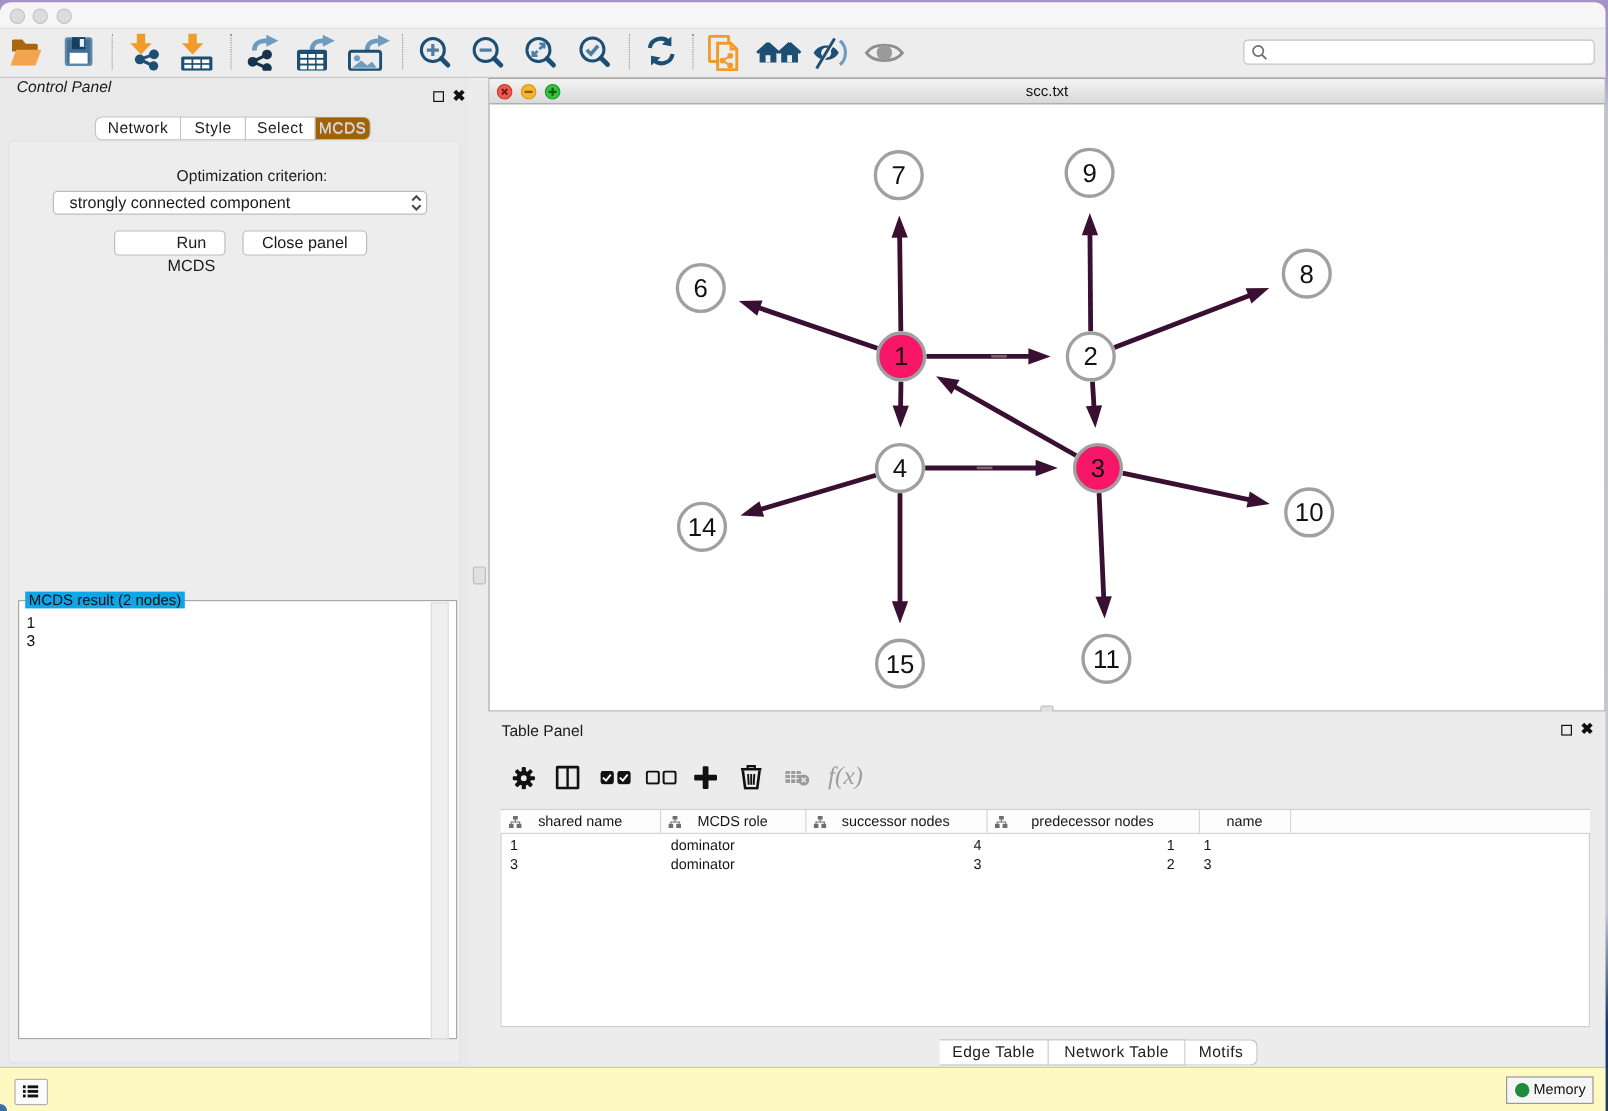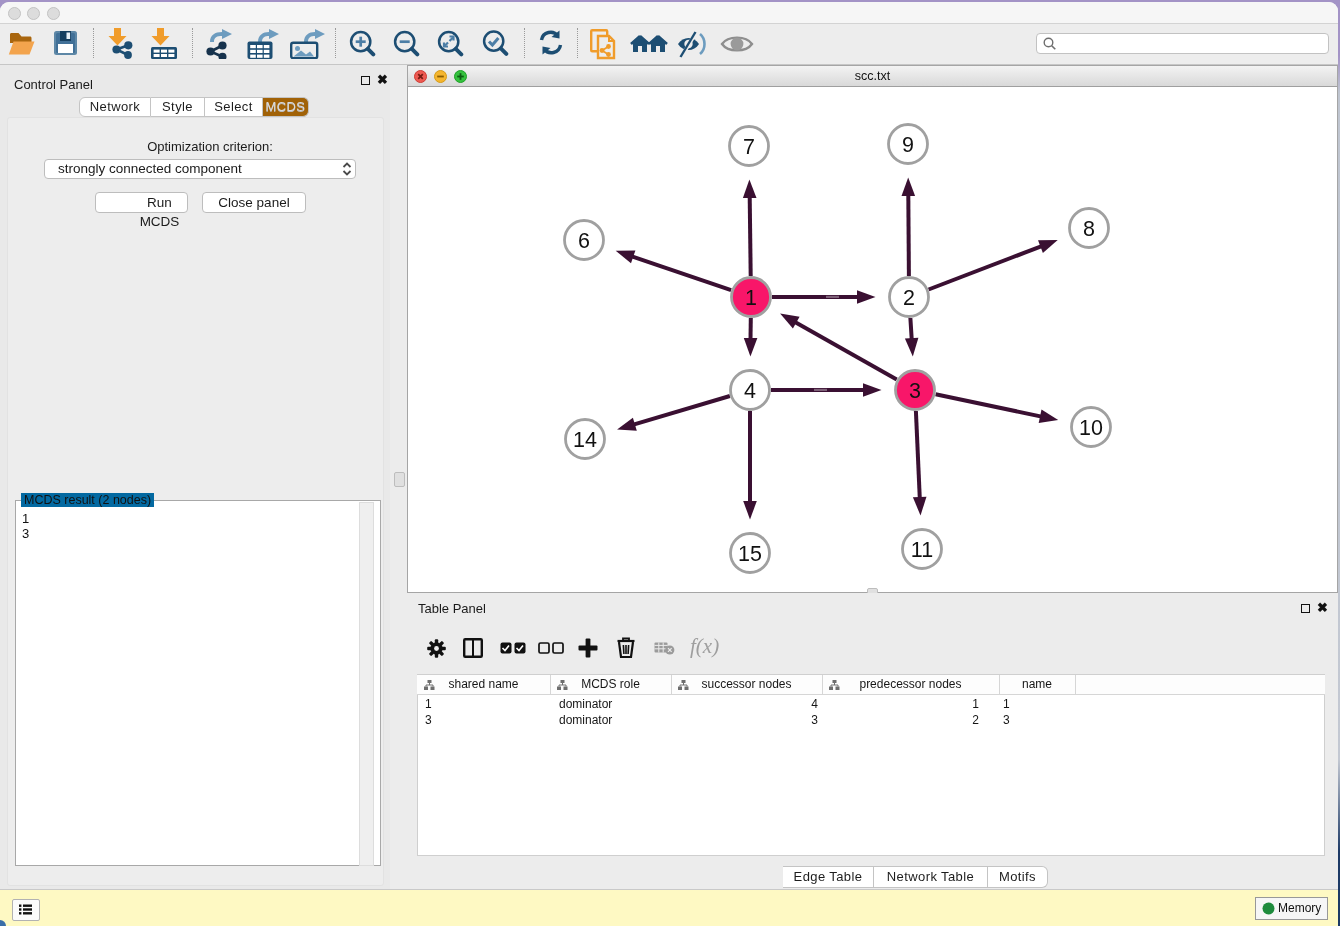--- a/index.html
+++ b/index.html
@@ -197,21 +197,21 @@
   </svg>
 
   <div id="search"></div>
   <svg class="abs" style="left:1043px;top:13px" width="14" height="14">
     <circle cx="5.5" cy="5.5" r="4.3" fill="none" stroke="#6e6e6e" stroke-width="1.4"></circle>
     <line x1="8.7" y1="8.7" x2="12.3" y2="12.3" stroke="#6e6e6e" stroke-width="1.6"></line>
   </svg>
 </div>
 
 <div id="cp">
-  <div class="ptitle abs" style="left:14px;top:12px;">Control Panel</div>
+  <div class="ptitle abs" style="left:14px;top:0;font-style:italic;">Control Panel</div>
   <div class="winbtn-sq" style="left:361px;top:11px;"></div>
   <div class="winbtn-x" style="left:377px;top:9px;">✖</div>
 
   <div class="seg" style="left:79px;top:32px;width:72px;border-radius:6px 0 0 6px;">Network</div>
   <div class="seg" style="left:151px;top:32px;width:54px;border-left:none;">Style</div>
   <div class="seg" style="left:205px;top:32px;width:58px;border-left:none;">Select</div>
   <div class="seg" style="left:263px;top:32px;width:46px;border-left:none;border-radius:0 6px 6px 0;background:#a16207;color:#dadada;text-shadow:0 1px 0 #bbb;">MCDS</div>
   <div id="cp-inner"></div>
   <div class="abs" style="left:0;top:74px;width:390px;text-align:center;font-size:13px;color:#1b1b1b;padding-left:15px;">Optimization criterion:</div>
 
@@ -219,21 +219,21 @@
   <div class="abs" style="left:58px;top:96px;font-size:13.5px;color:#1b1b1b;">strongly connected component</div>
   <svg class="abs" style="left:341px;top:96px;" width="12" height="16">
     <path d="M2.5,6 L6,2.5 L9.5,6" fill="none" stroke="#4a4a4a" stroke-width="1.8"></path>
     <path d="M2.5,10 L6,13.5 L9.5,10" fill="none" stroke="#4a4a4a" stroke-width="1.8"></path>
   </svg>
 
   <div class="btn" style="left:95px;top:127px;width:93px;height:21px;line-height:19px;padding-left:36px;">Run MCDS</div>
   <div class="btn" style="left:202px;top:127px;width:104px;height:21px;line-height:19px;">Close panel</div>
 
   <div class="abs" style="left:15px;top:435px;width:366px;height:366px;background:#fff;border:1px solid #a8a8a8;box-sizing:border-box;"></div>
-  <div class="abs" style="left:21px;top:428px;background:#0369a1;padding:0 3px;font-size:12.5px;color:#111;">MCDS result (2 nodes)</div>
+  <div class="abs" style="left:21px;top:428px;background:#0ea5e9;padding:0 3px;font-size:12.5px;color:#111;">MCDS result (2 nodes)</div>
   <div class="abs" style="left:359px;top:437px;width:13px;height:362px;background:#efefef;border:1px solid #ddd;"></div>
   <div class="abs" style="left:22px;top:447px;font-size:13px;color:#111;line-height:14.5px;">1<br>3</div>
 </div>
 
 <div class="abs" style="left:394px;top:472px;width:9px;height:13px;background:#e0e0e0;border:1px solid #bdbdbd;border-radius:2px;"></div>
 
 <div id="net">
   <div id="net-title">
     <div class="tl2" style="left:6px;background:#ee5a52;border:1px solid #ce3c34;"></div>
     <div class="tl2" style="left:26px;background:#f5b52e;border:1px solid #d59c17;"></div>

